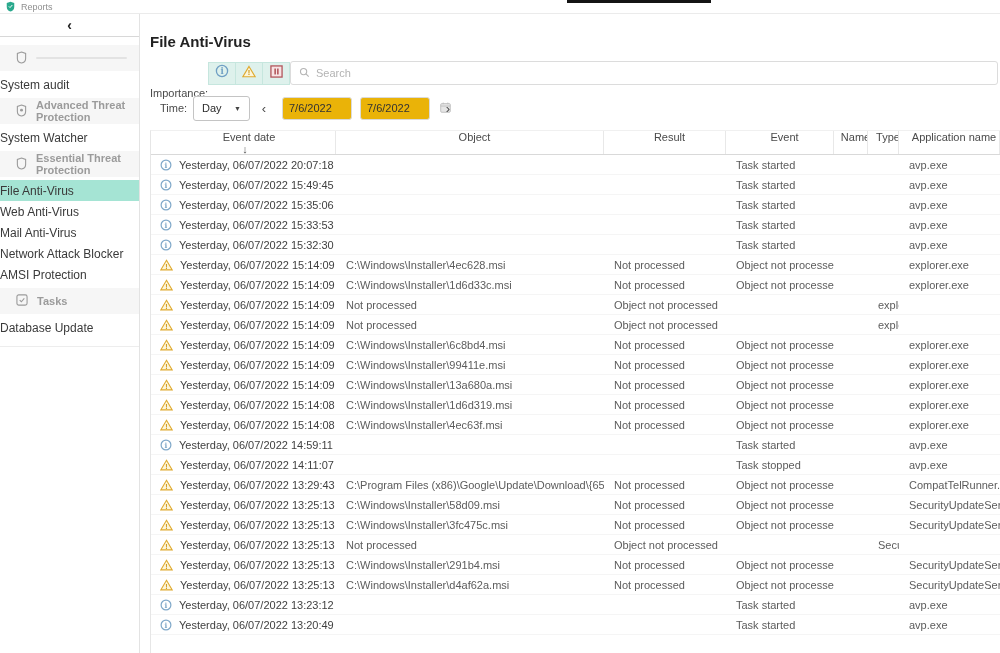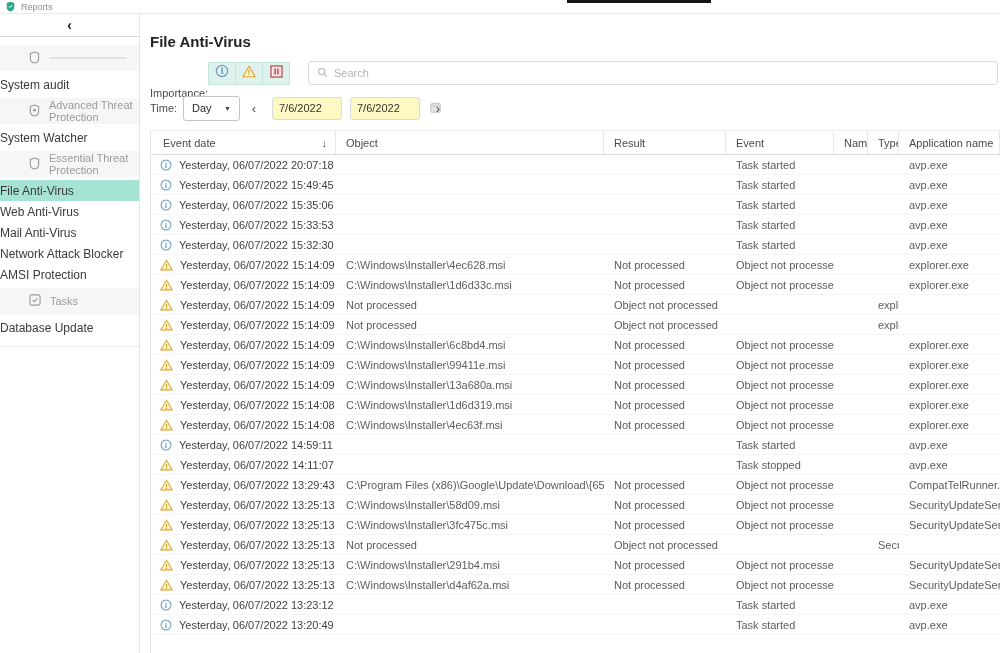--- a/index.html
+++ b/index.html
@@ -12,56 +12,56 @@
   .titlebar-text { font-size:9px; color:#8f8f8f; }
   .titlebar-artifact { position:absolute; left:567px; top:0; width:144px; height:3px; background:#141414; }
 
   
   .sidebar { position:absolute; left:0; top:14px; width:140px; bottom:0;
     background:#fff; border-right:1px solid #e3e3e3; }
   .collapse-btn { height:23px; border-bottom:1px solid #d8d8d8; display:flex;
     align-items:center; justify-content:center; font-size:14px; font-weight:600; color:#222; cursor:pointer; }
   .side-list { padding-top:5px; }
   .side-group { height:26px; margin:3px 0; background:#f6f6f6; display:flex;
-    align-items:center; padding-left:29px; gap:9px; font-size:11px; color:#9b9b9b; }
+    align-items:center; padding-left:16px; gap:9px; font-size:11px; color:#9b9b9b;font-weight:bold; }
   .ph-line { flex:1; height:2px; background:#e3e3e3; margin-right:12px; border-radius:1px; }
   .side-item { height:21px; display:flex; align-items:center; 
     font-size:12px; color:#3a3a3a; cursor:pointer; }
   .side-item.selected { background:#a5e4d4; }
   .side-divider { margin-top:8px; border-top:1px solid #ededed; }
 
   
   .main { position:absolute; left:150px; top:14px; right:0; bottom:0; background:#fff; }
   .page-title { position:absolute; top:19px; left:0; font-size:15px; font-weight:700; color:#222; }
 
   .filters-row { position:absolute; top:46px; left:0; right:2px; height:26px; display:flex; align-items:center; }
   .filters-row .lbl { width:58px; font-size:11px; color:#4a4a4a;margin-top:40px; }
   .imp-group { display:flex; }
   .imp-btn { width:28px; height:23px; background:#def1ec; border:1px solid #c6e6de;
     display:flex; align-items:center; justify-content:center; cursor:pointer; }
   .imp-btn + .imp-btn { margin-left:-1px; }
-  .search-box { flex:1; margin-left:18px; height:24px; border:1px solid #dcdcdc; border-radius:3px;
+  .search-box { flex:1; margin-left:0; height:24px; border:1px solid #dcdcdc; border-radius:3px;
     display:flex; align-items:center; padding:0 8px; gap:6px; background:#fff; }
   .search-box .ph { font-size:11px; color:#b3b3b3; }
 
   .time-row { position:absolute; top:81px; left:0; height:26px; display:flex; align-items:center; font-size:11px; }
-  .time-row .lbl { width:33px; color:#4a4a4a; }
+  .time-row .lbl { width:33px; color:#4a4a4a;margin-left:10px; }
   .period-select { width:57px; height:25px; border:1px solid #c4c4c4; border-radius:3px; background:#fff;
     display:flex; align-items:center; justify-content:space-between; padding:0 8px; color:#2b2b2b; cursor:pointer; }
   .period-select .car { font-size:7px; color:#444; }
   .nav-chev { width:18px; text-align:center; font-size:13px; color:#4a4a4a; cursor:pointer; margin:0 5px; }
-  .date-field { width:70px; height:23px; background:#fef9c3; border:1px solid #dadada; border-radius:3px;
+  .date-field { width:70px; height:23px; background:#eab308; border:1px solid #dadada; border-radius:3px;
     display:flex; align-items:center; justify-content:space-between; padding:0 6px; color:#333; margin:0 4px; cursor:pointer;gap:30px; }
 
   
   .table { position:absolute; top:116px; left:0; right:0; bottom:0;
     border-left:1px solid #e6e6e6; border-top:1px solid #f0f0f0; }
   .grid { display:grid; grid-template-columns:185px 268px 122px 108px 34px 31px minmax(0,1fr); }
   .thead { height:24px; border-bottom:1px solid #d9d9d9; font-size:11px; color:#4a4a4a; }
-  .th { height:100%; display:flex; align-items:center; padding-left:10px; border-right:1px solid #e8e8e8; overflow:hidden; white-space:nowrap; }
+  .th { height:100%; display:flex; align-items:center; padding-left:10px; border-right:1px solid #e8e8e8; overflow:hidden; white-space:nowrap;flex-direction:column; }
   .th:first-child { padding-left:12px; justify-content:space-between; }
   .sort-arrow { margin-right:8px; font-size:11px; color:#555; }
   .trow { height:20px; border-bottom:1px solid #f5f5f5; font-size:11px; color:#5c5c5c; cursor:default; }
   .td { display:flex; align-items:center; padding-left:10px; overflow:hidden; white-space:nowrap; }
   .td.date { gap:7px; color:#3f3f3f; padding-left:9px; }
   .sev { display:flex; align-items:center; }
 </style>
 </head>
 <body>
 

